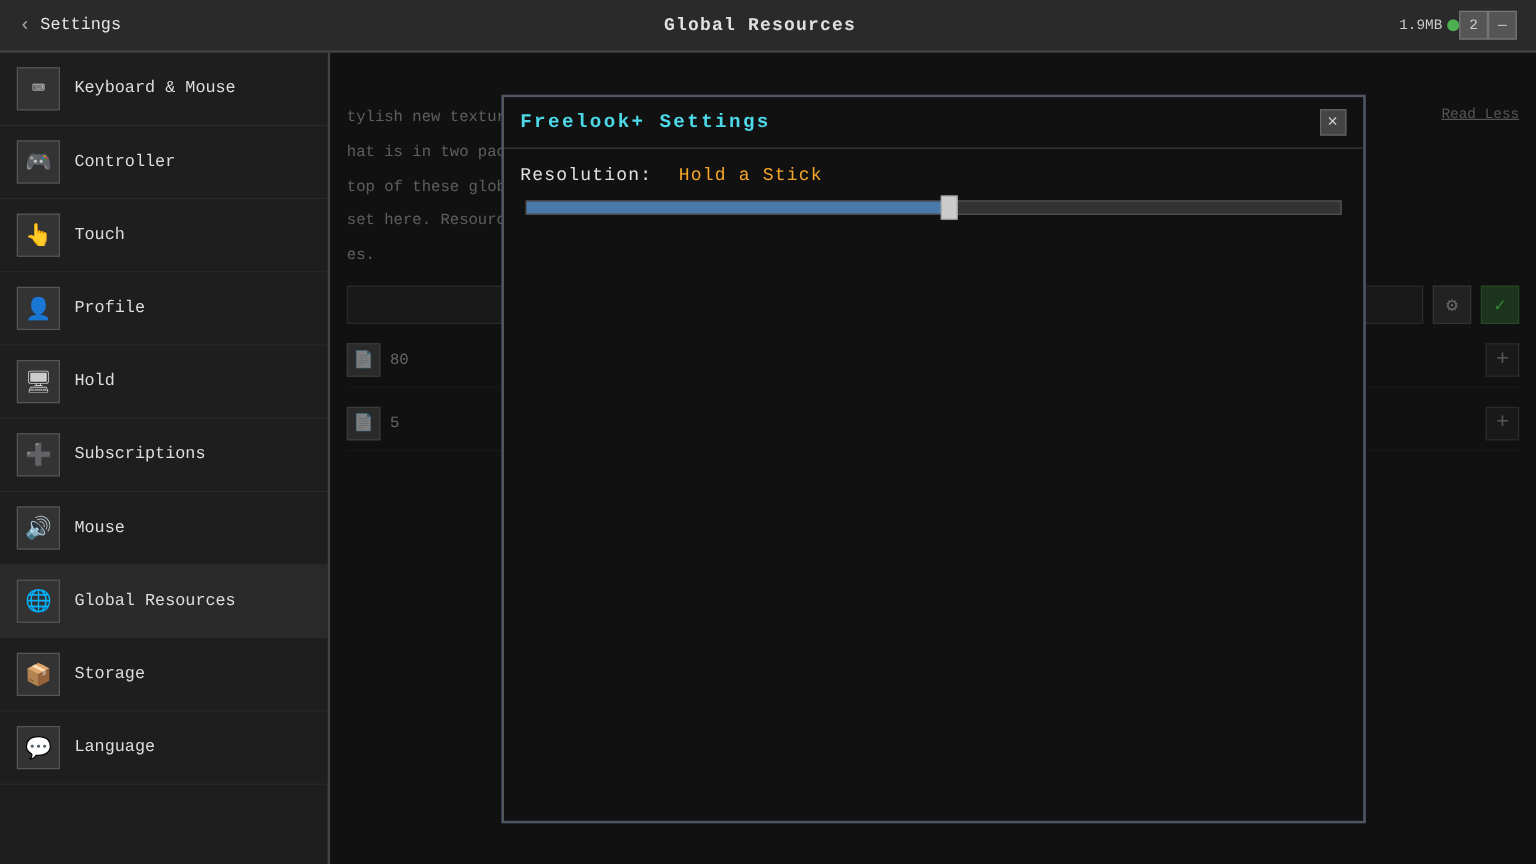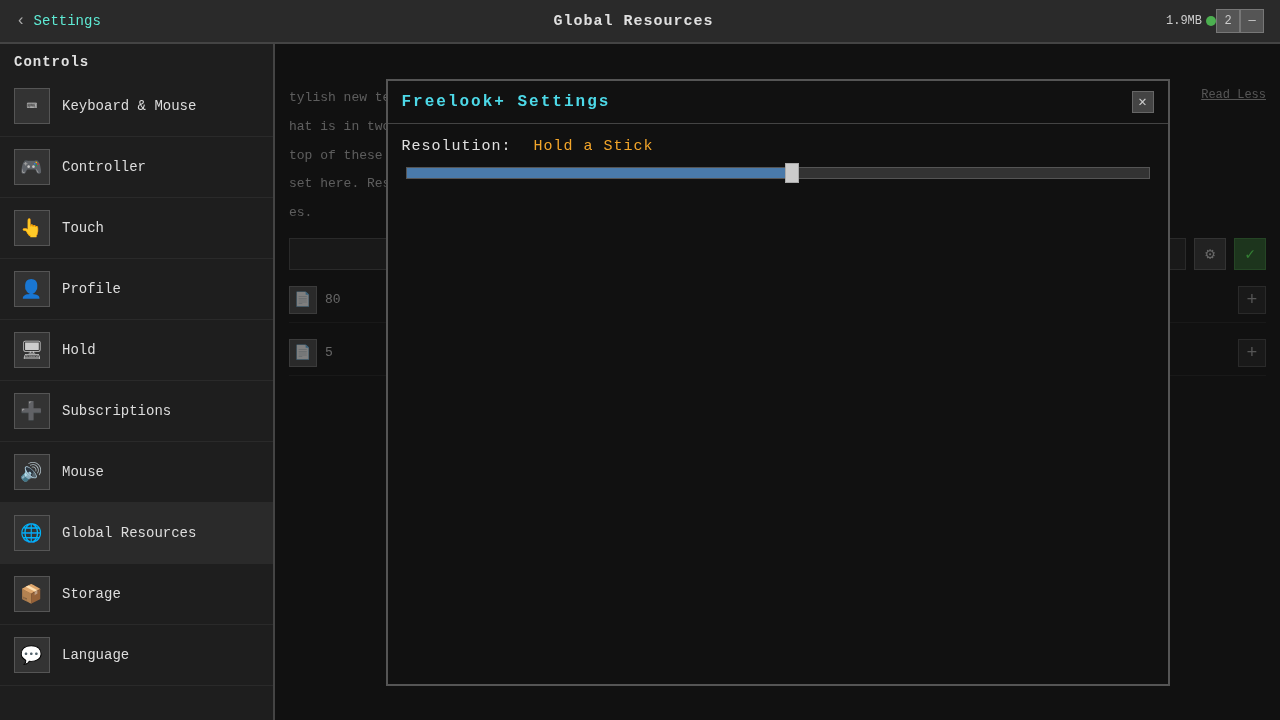--- a/index.html
+++ b/index.html
@@ -241,21 +241,21 @@
       left: 0;
       width: 100%;
       height: 100%;
       background: rgba(0,0,0,0.5);
       display: flex;
       align-items: center;
       justify-content: center;
       z-index: 100;
     }
     .modal {
-      width: 784px;
+      width: 720px;
       background: #1d4ed8;
       border: 2px solid #555;
       position: relative;
     }
     .modal-title-bar {
       background: #111;
       padding: 10px 14px;
       display: flex;
       align-items: center;
       justify-content: space-between;
@@ -317,41 +317,40 @@
       position: absolute;
       cursor: pointer;
     }
   </style>
 </head>
 <body>
 
 <div class="top-bar">
   <div class="top-bar-left">
     <span class="chevron">‹</span>
-    <span style="cursor:pointer;color:#5eead4;font-size:14px;text-align:center;">Settings</span>
+    <span style="cursor:pointer;color:#e5e5e5;font-size:14px;text-align:center;">Settings</span>
   </div>
   <div class="top-bar-title">Global Resources</div>
   <div class="top-bar-right">
     <div class="memory-badge">
       <span>1.9MB</span>
       <div class="green-dot"></div>
     </div>
     <div class="top-icon">
       <span>2</span>
     </div>
     <div class="top-icon">
       <span>—</span>
     </div>
   </div>
 </div>
 
 <div class="main-layout">
 
   <div class="sidebar">
-    <div class="sidebar-section-title">Controls</div>
 
     <div class="sidebar-item">
       <div class="sidebar-icon">⌨</div>
       <span class="sidebar-label">Keyboard &amp; Mouse</span>
     </div>
     <div class="sidebar-item">
       <div class="sidebar-icon">🎮</div>
       <span class="sidebar-label">Controller</span>
     </div>
     <div class="sidebar-item">

